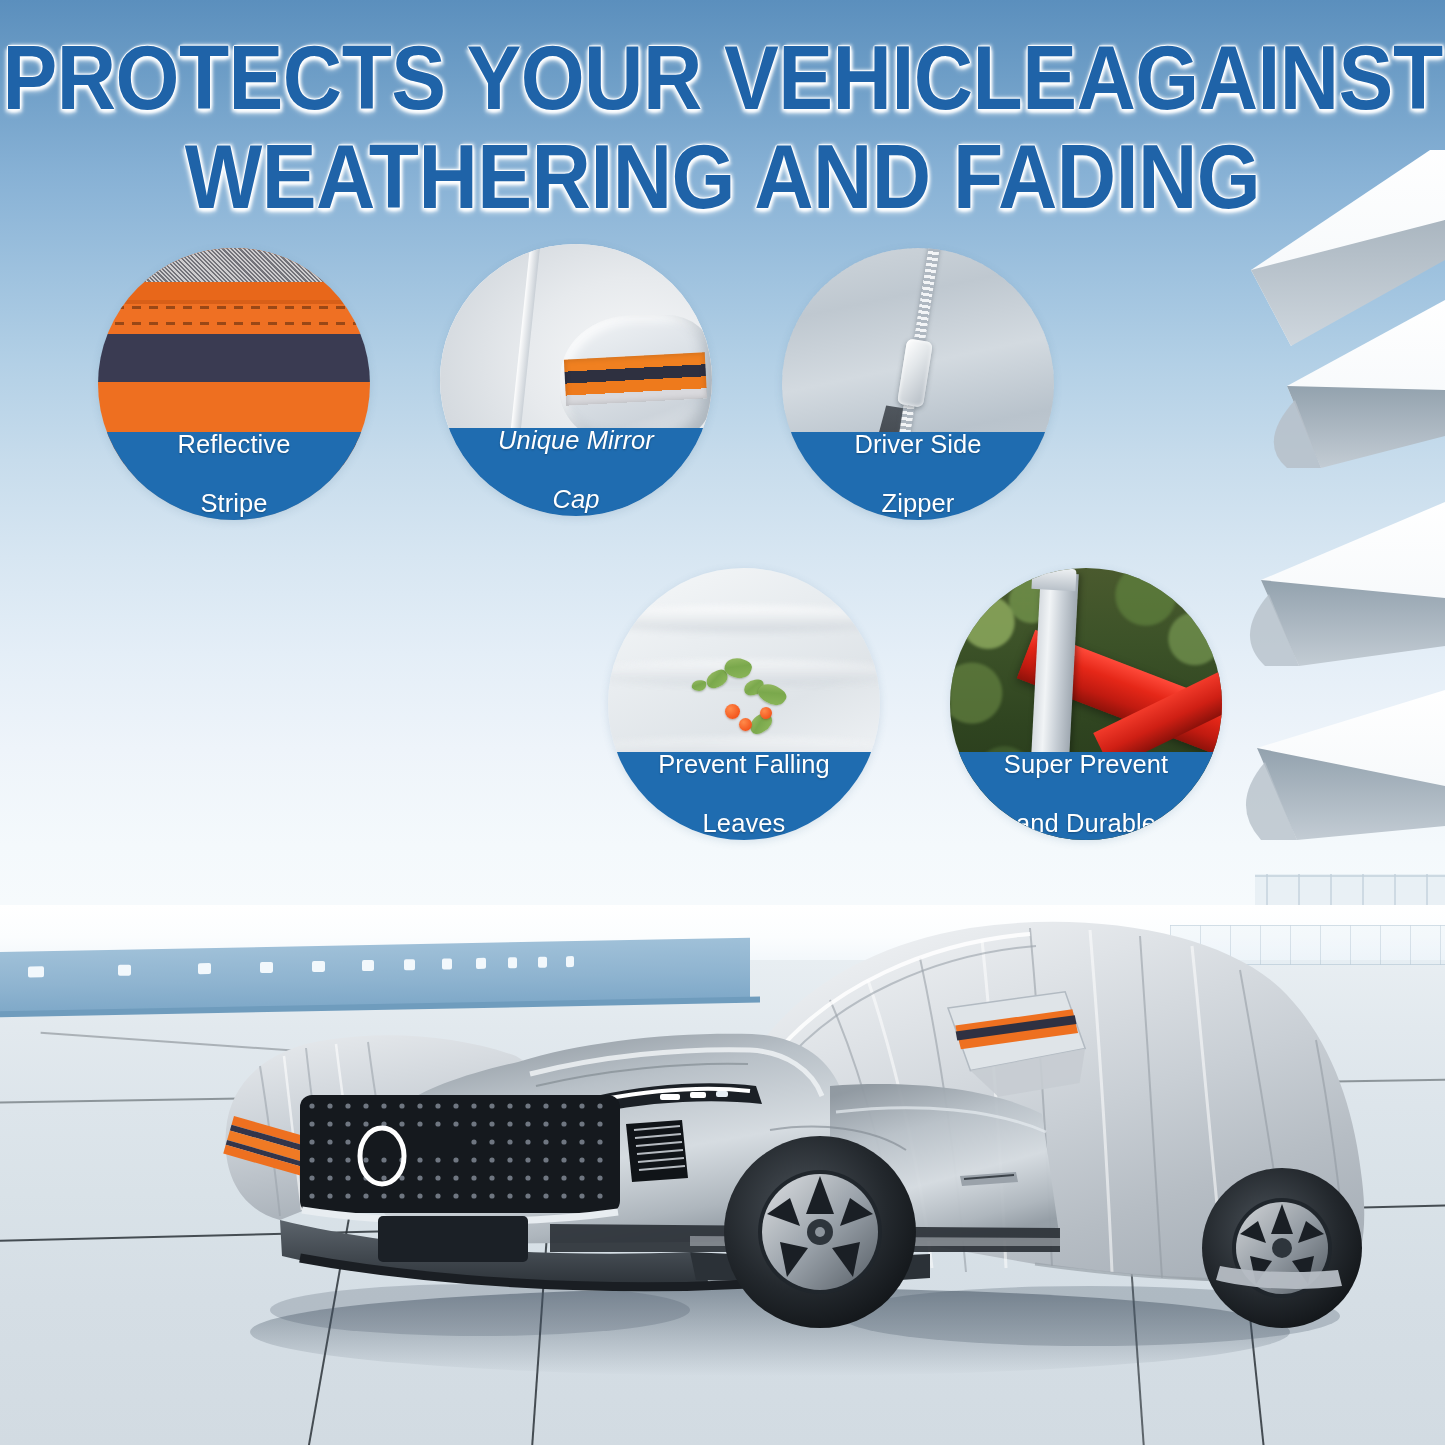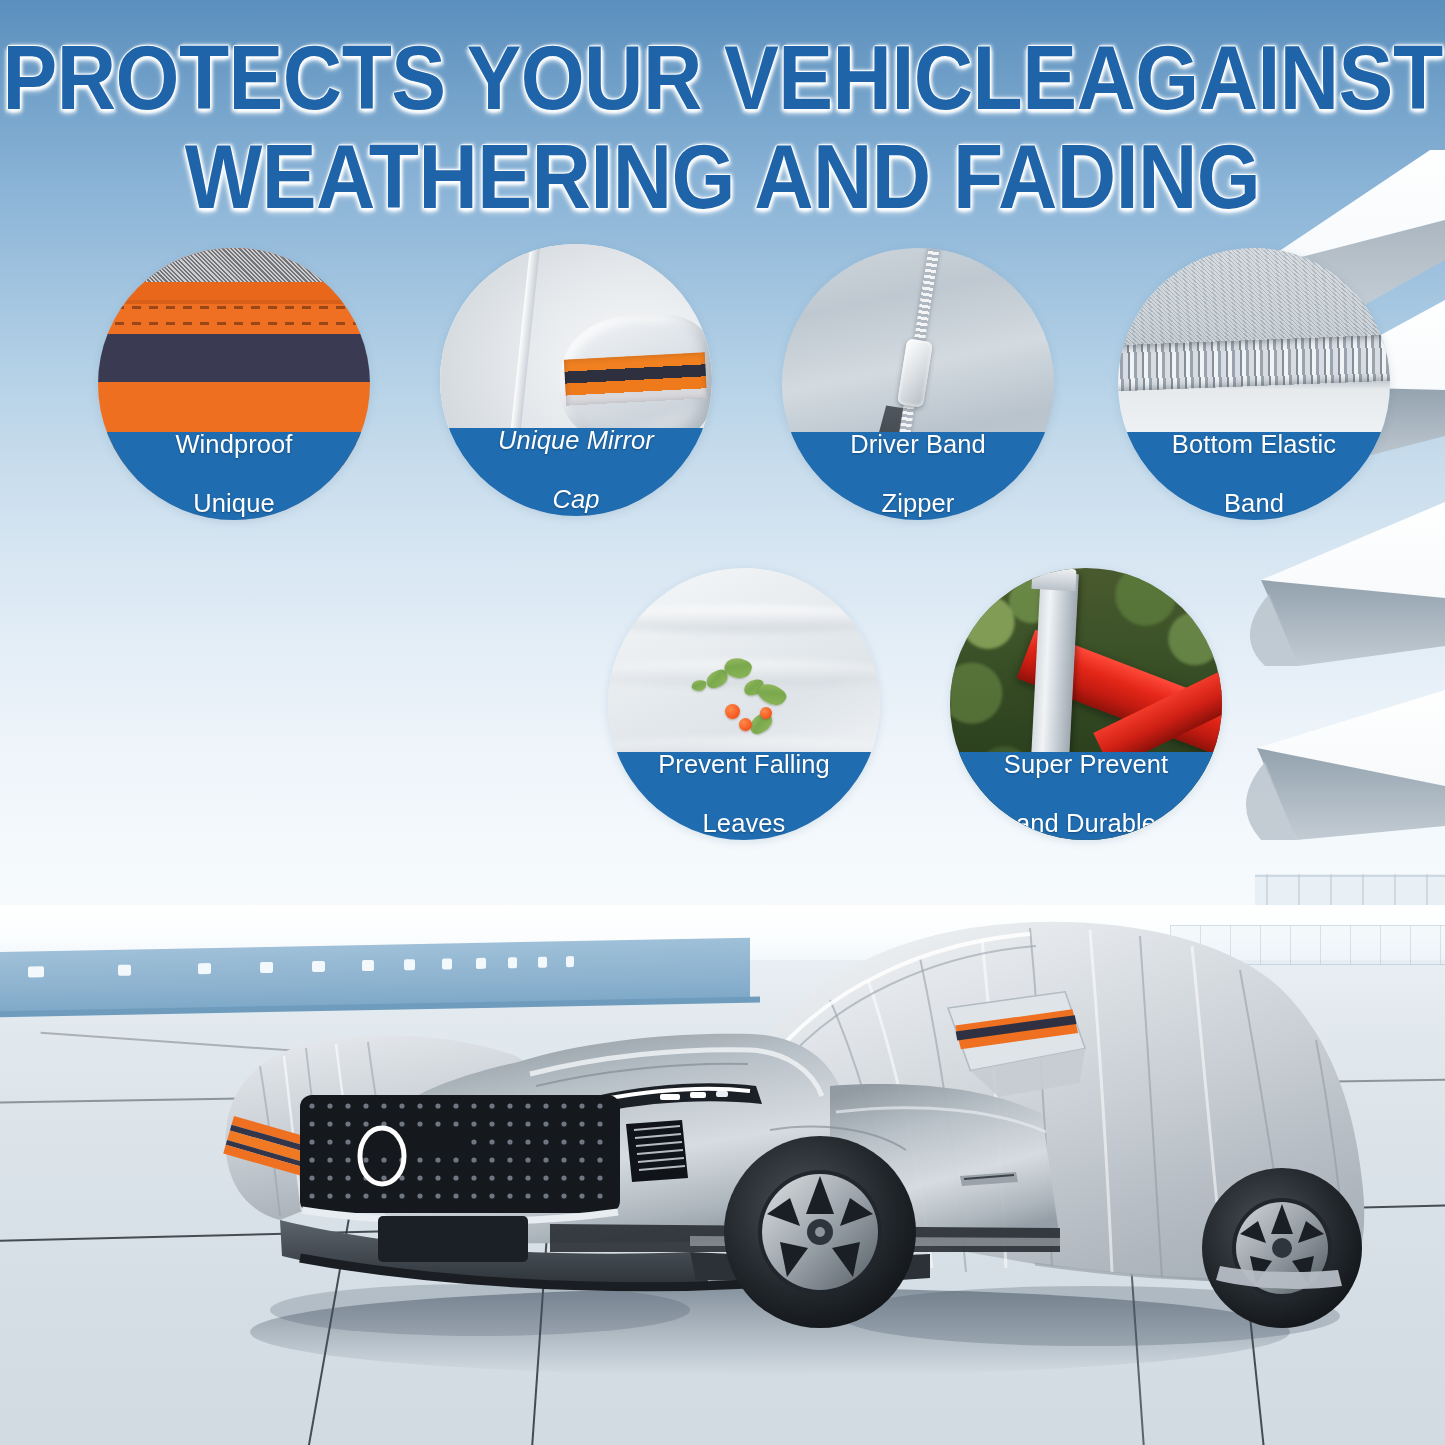--- a/index.html
+++ b/index.html
@@ -714,22 +714,22 @@
   <div class="circle" style="left:98px; top:248px;">
     <div class="photo fab-reflective">
       <div class="top-mesh"></div>
       <div class="stitch" style="top:58px;"></div>
       <div class="stitch" style="top:74px;"></div>
       <div class="stitch" style="top:196px;"></div>
       <div class="stitch" style="top:214px;"></div>
     </div>
     <div class="band">
       <span>
-        <span>Windproof</span><br>
-        <span>Unique</span>
+        <span>Reflective</span><br>
+        <span>Stripe</span>
       </span>
     </div>
   </div>
 
   <div class="circle" style="left:440px; top:244px;font-style:italic;">
     <div class="photo fab-mirror">
       <div class="fold"></div>
       <div class="pocket"></div>
       <div class="mstripe"></div>
     </div>
@@ -742,38 +742,26 @@
   </div>
 
   <div class="circle" style="left:782px; top:248px;">
     <div class="photo fab-zipper">
       <div class="zip-gap"></div>
       <div class="zip-line"></div>
       <div class="zip-pull"></div>
     </div>
     <div class="band">
       <span>
-        <span>Driver Band</span><br>
+        <span>Driver Side</span><br>
         <span>Zipper</span>
       </span>
     </div>
   </div>
 
-  <div class="circle" style="left:1118px; top:248px;">
-    <div class="photo fab-elastic">
-      <div class="grain"></div>
-      <div class="gather"></div>
-    </div>
-    <div class="band">
-      <span>
-        <span>Bottom Elastic</span><br>
-        <span>Band</span>
-      </span>
-    </div>
-  </div>
 
 
   <div class="circle" style="left:608px; top:568px;">
     <div class="photo fab-leaves">
       <div class="wave" style="top:14%;"></div>
       <div class="wave" style="top:34%; opacity:0.7;"></div>
       <div class="wave" style="top:62%; opacity:0.55;"></div>
       <div class="leaf" style="left:36%; top:38%; width:22px; height:16px; transform:rotate(-18deg);"></div>
       <div class="leaf" style="left:43%; top:33%; width:26px; height:20px; transform:rotate(22deg);"></div>
       <div class="leaf" style="left:50%; top:41%; width:20px; height:15px; transform:rotate(-8deg);"></div>

